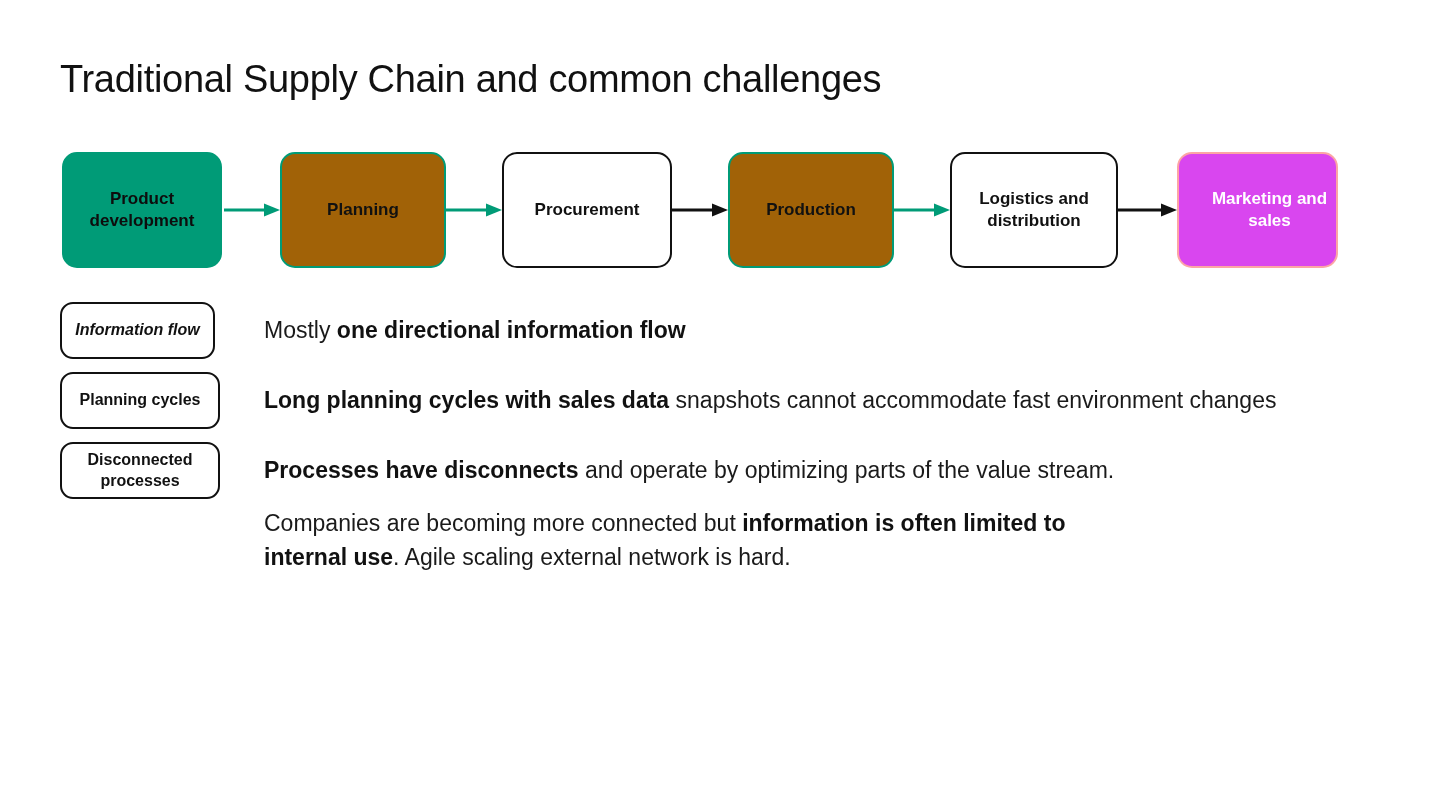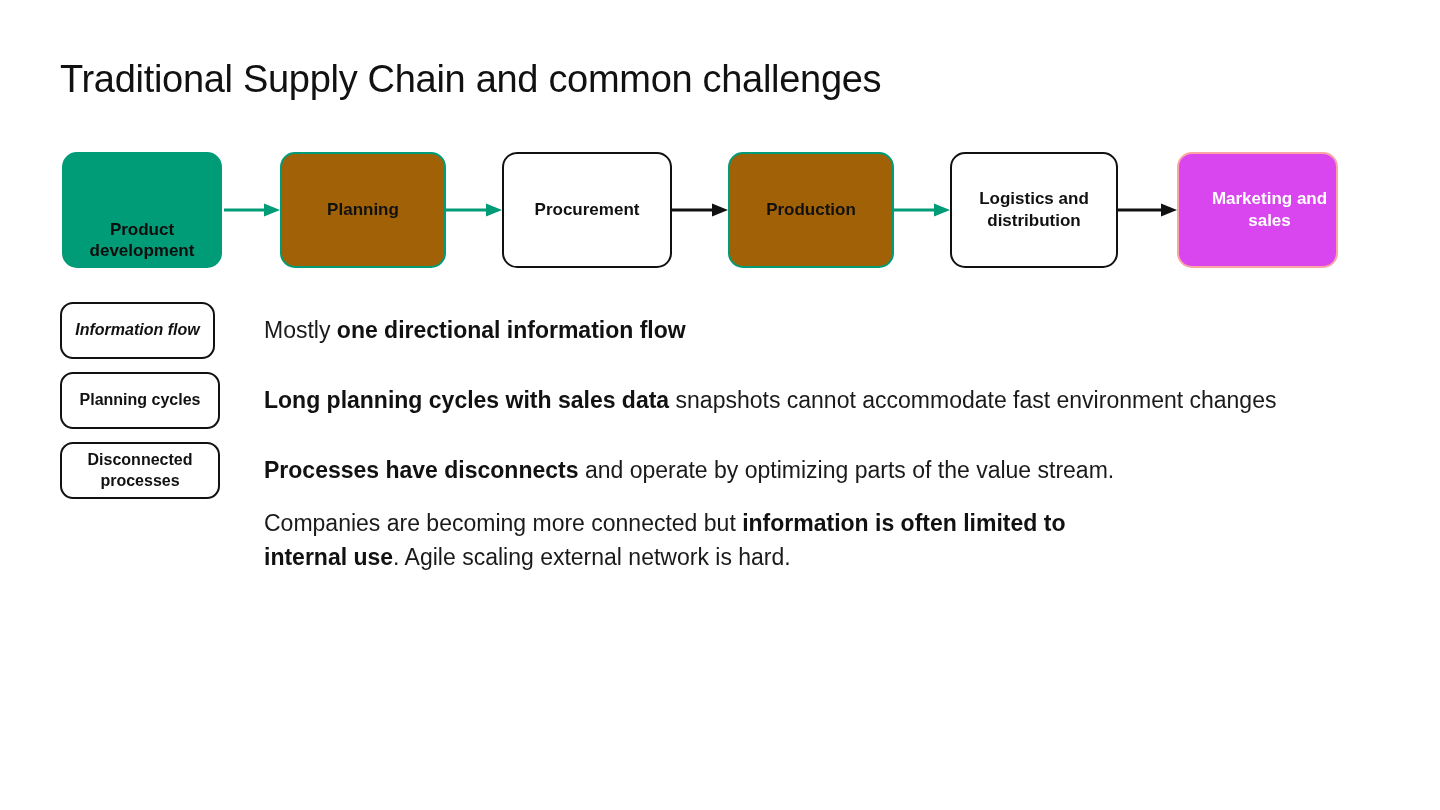--- a/index.html
+++ b/index.html
@@ -49,21 +49,20 @@
     text-align: center;
     font-size: 17px;
     font-weight: 700;
     line-height: 1.28;
     padding: 4px 8px;
   }
   .node-fill-green {
     background: #009B77;
     color: #0d0d0d;
     border: 2px solid #009B77;
-    align-items: flex-end;
   }
   .node-outline-green {
     background: #a16207;
     color: #111111;
     border: 2.5px solid #009B77;
   }
   .node-outline-black {
     background: #ffffff;
     color: #111111;
     border: 2.5px solid #111111;

